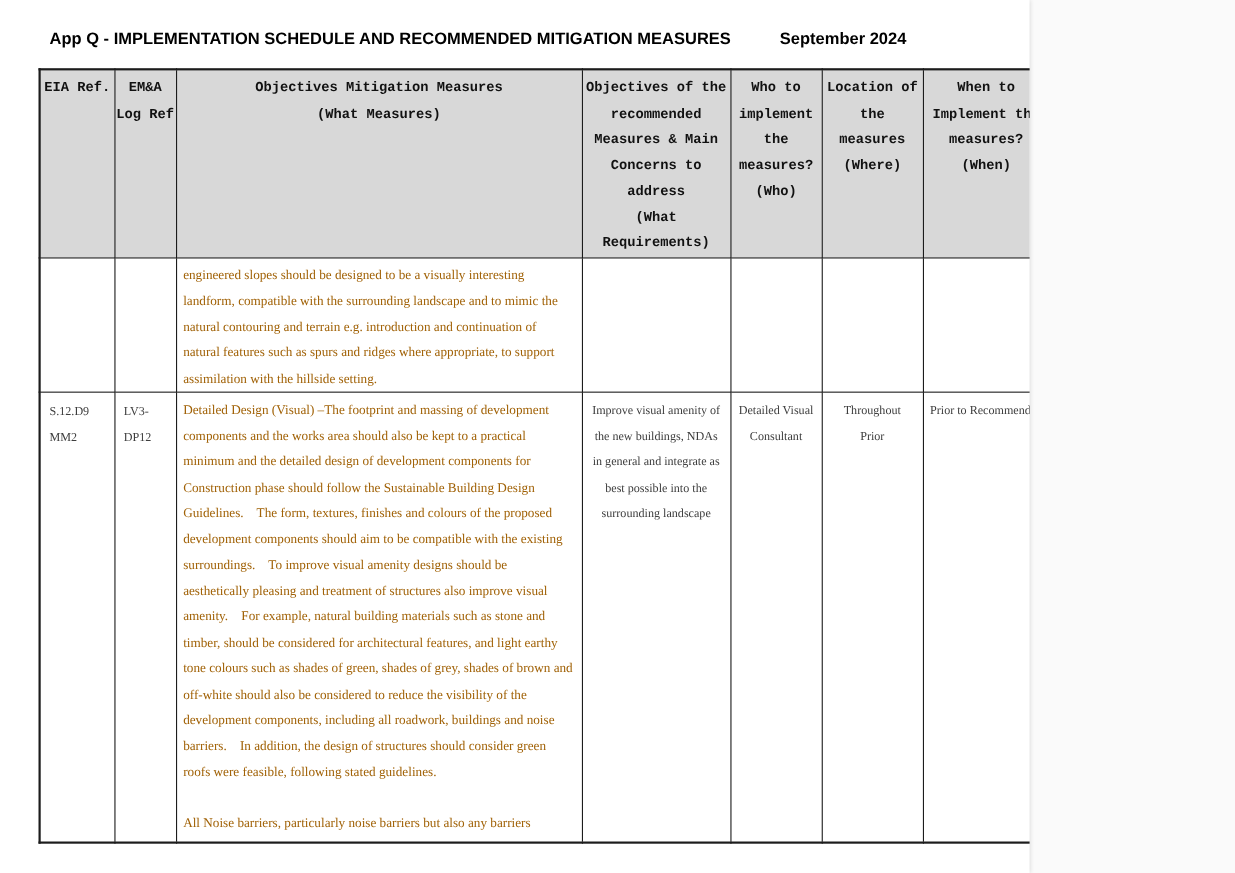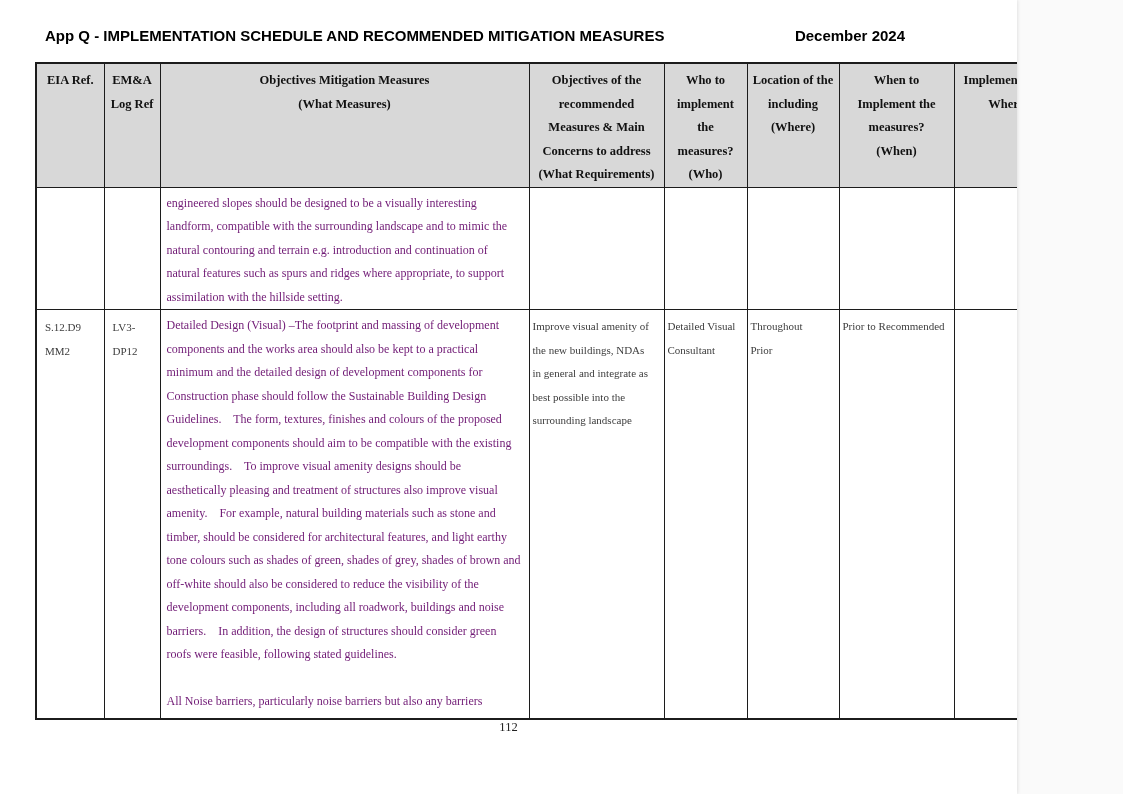--- a/index.html
+++ b/index.html
@@ -1,19 +1,19 @@
 <!DOCTYPE html>
 <html><head>
 <meta charset="utf-8">
 <style>
   * { margin: 0; padding: 0; box-sizing: border-box; }
   html, body { background: #fafafa; }
   .page {
     position: relative;
-    width: 1017px;
+    width: 936px;
     height: 794px;
     background: #ffffff;
     font-family: "Liberation Serif", "DejaVu Serif", serif;
     color: #111;
     overflow: hidden;
     box-shadow: 0 0 4px rgba(0,0,0,0.15);
   }
   .doc-header {
     position: absolute;
     top: 27px;
@@ -33,52 +33,52 @@
     left: 35px;
     width: 1023px;
     border-collapse: collapse;
     table-layout: fixed;
     border: 2px solid #1c1c1c;
   }
   .schedule th, .schedule td {
     border: 1px solid #1c1c1c;
     vertical-align: top;
   }
-  .schedule thead tr { height: 120px; }
+  .schedule thead tr { height: 120px; font-family: Liberation Mono, monospace; }
   .schedule tbody tr.row-cont { height: 121px; }
   .schedule tbody tr.row-main { height: 409px; }
   .schedule th {
     background: #d8d8d8;
     font-weight: bold;
     font-size: 12.5px;
     line-height: 23.5px;
     text-align: center;
     padding-top: 5px;
     white-space: pre-line;
   }
   td.measures {
     font-size: 12px;
     line-height: 23.5px;
     text-align: left;
     padding: 4px 4px 0 6px;
     white-space: pre-wrap;
-    color: #701a75;
+    color: #a16207;
   }
   td.ref {
     font-size: 11px;
     line-height: 24px;
     text-align: left;
     padding: 5px 2px 4px 8px;
     white-space: pre-line;
     color: #3d3d3d;
   }
   td.small {
     font-size: 11px;
     line-height: 23.5px;
-    text-align: left;
+    text-align: center;
     padding: 5px 3px 0 3px;
     white-space: pre-line;
     color: #3d3d3d;
   }
   td.status {
     font-size: 12.5px;
     font-weight: normal;
     text-align: right;
     padding-top: 6px;
     color: #737373;
@@ -102,21 +102,21 @@
   col.c-when { width: 115px; }
   col.c-status { width: 105px; }
 </style>
 </head>
 <body>
 
 <div class="page">
 
   <div class="doc-header">
     <span>App Q - IMPLEMENTATION SCHEDULE AND RECOMMENDED MITIGATION MEASURES</span>
-    <span>December 2024</span>
+    <span>September 2024</span>
   </div>
 
   <table class="schedule">
     <colgroup>
       <col class="c-eia">
         <col class="c-ema">
         <col class="c-measures">
         <col class="c-obj">
       <col class="c-who">
         <col class="c-where">
@@ -134,21 +134,21 @@
 recommended
 Measures &amp; Main
 Concerns to address
 (What Requirements)</th>
         <th>Who to
 implement
 the
 measures?
 (Who)</th>
         <th>Location of the
-including
+measures
 (Where)</th>
         <th>When to
 Implement the
 measures?
 (When)</th>
         <th>Implementation
 Where</th>
       </tr>
     </thead>
     <tbody>
@@ -196,15 +196,14 @@
         <td class="small">Detailed Visual
 Consultant</td>
         <td class="small">Throughout
 Prior</td>
         <td class="small">Prior to Recommended</td>
         <td class="status">N/A</td>
       </tr>
     </tbody>
   </table>
 
-  <div class="page-footer">112</div>
 
 </div>
 
 </body></html>

